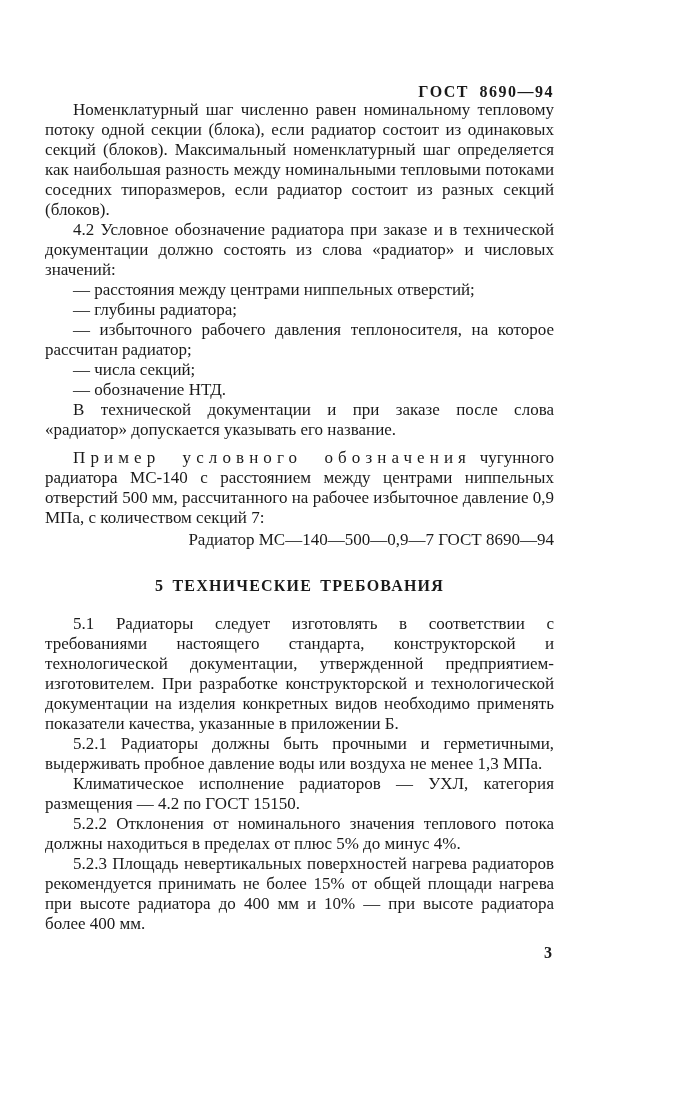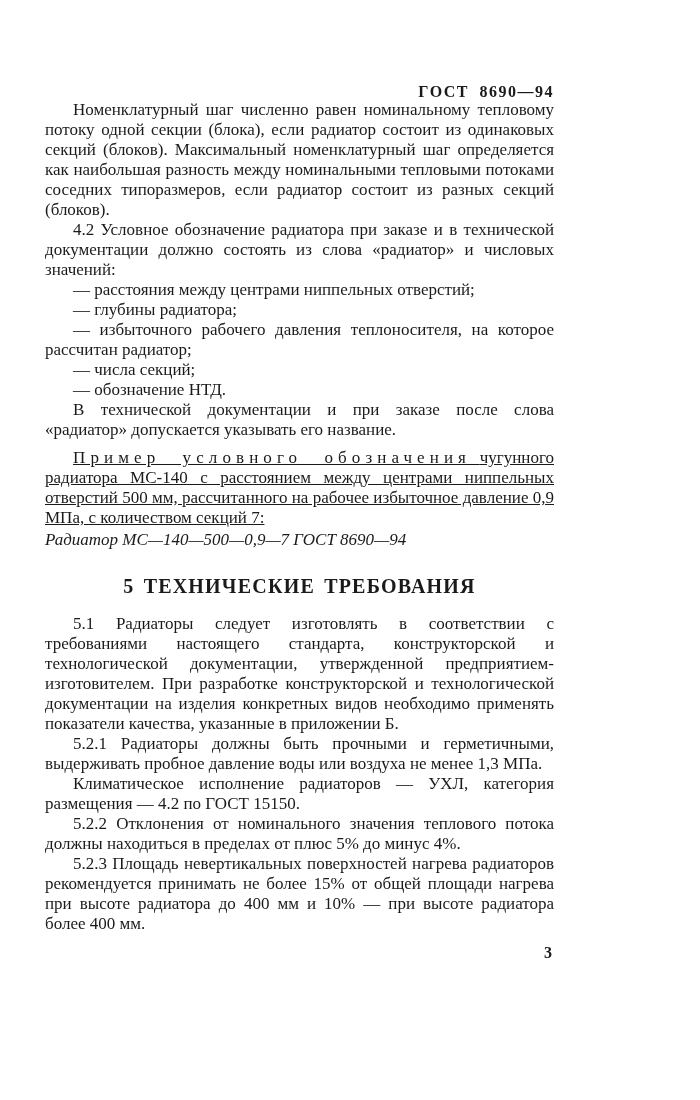--- a/index.html
+++ b/index.html
@@ -24,35 +24,34 @@
     letter-spacing: 1.5px;
     word-spacing: 5px;
     line-height: 16px;
   }
   .content {
     font-size: 17px;
     line-height: 20px;
     text-align: justify;
   }
   .content p { text-indent: 28px; }
-  .example-intro { margin-top: 8px; text-decoration: underline; }
+  .example-intro { margin-top: 8px; }
   .spaced {
     letter-spacing: 0.3em;
     word-spacing: 0.5em;
   }
   .designation {
     margin-top: 2px;
-    text-align: left;
+    text-align: right;
     text-indent: 0 !important;
-    font-style: italic;
   }
   .section-heading {
     margin: 26px 0 18px 0;
     text-align: center;
-    font-size: 20px;
+    font-size: 16px;
     font-weight: bold;
     letter-spacing: 1.2px;
     word-spacing: 3px;
     line-height: 20px;
   }
   .bold { font-weight: bold; }
   .page-number {
     margin-top: 10px;
     padding-right: 2px;
     text-align: right;

